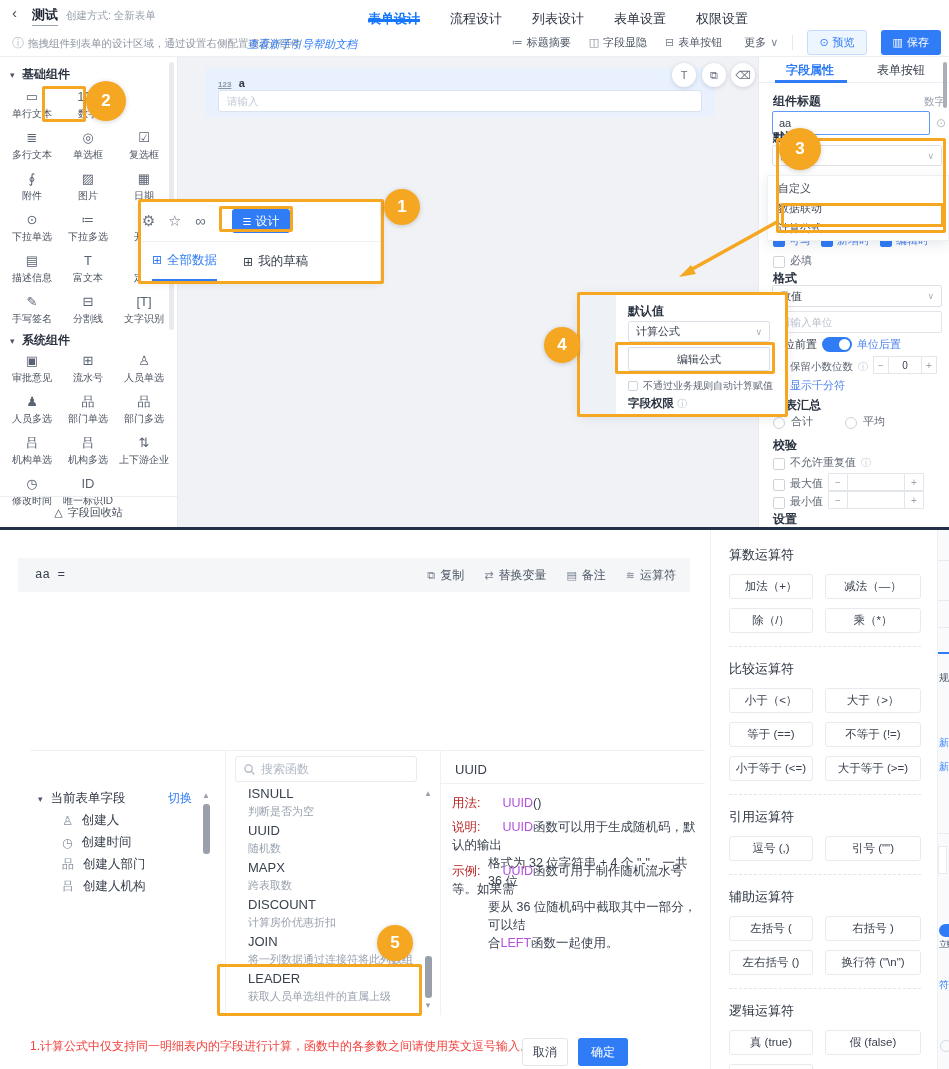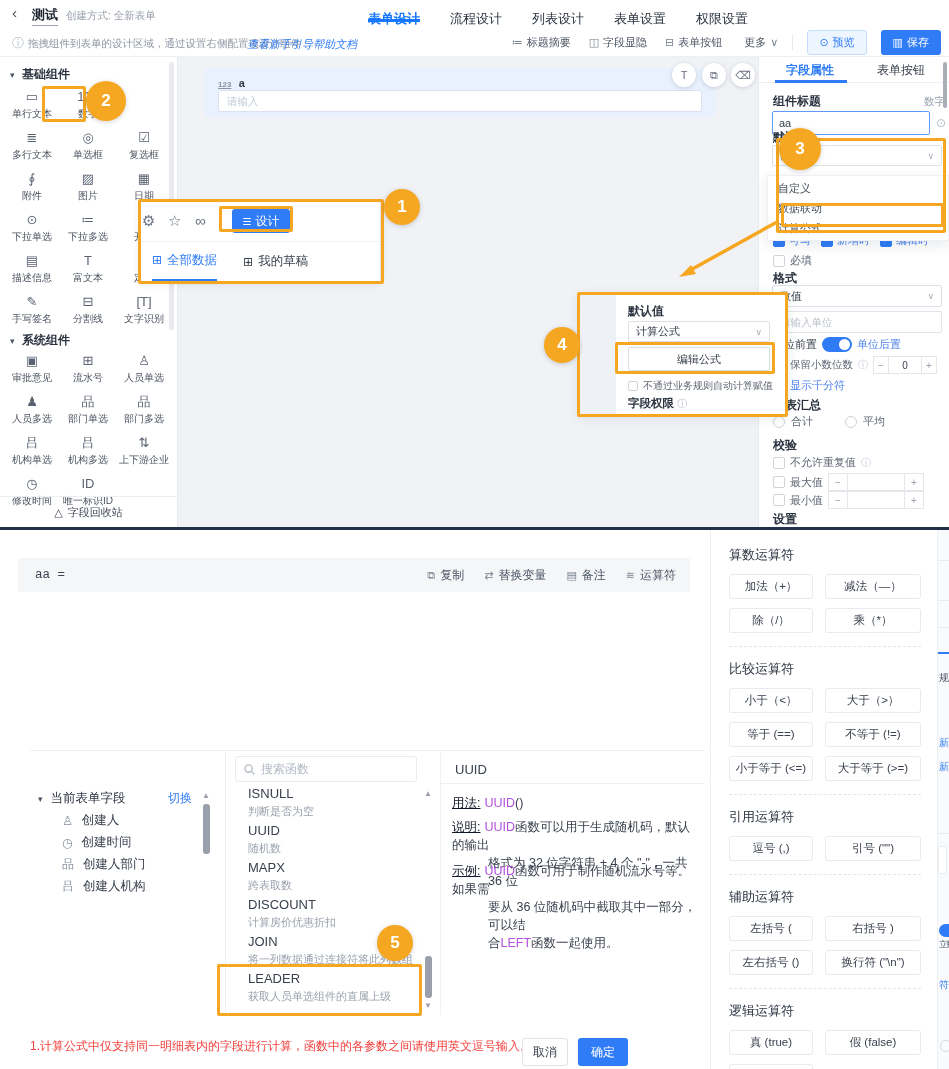--- a/index.html
+++ b/index.html
@@ -73,21 +73,21 @@
   #popup4-perm .help { font-weight:normal; color:#b9c0ca; font-size:10px; }
 
   
   #props { position:absolute; left:758px; top:57px; width:191px; height:470px; background:#fff; border-left:1px solid #e9ebee; }
   #props-tabs { position:absolute; left:0; top:0; width:191px; height:26px; border-bottom:1px solid #edeff2; }
   .props-tab { position:absolute; top:5px; font-size:12px; cursor:pointer; }
   #props-tab1 { left:27px; color:#2f7cf6; font-weight:bold; }
   #props-tab2 { left:118px; color:#39414e; }
   #props-underline { position:absolute; left:16px; top:23px; width:72px; height:3px; background:#2f7cf6; }
   .plabel { position:absolute; left:14px; font-size:12px; font-weight:bold; color:#2b3340; }
-  .prow { position:absolute; left:14px; display:flex; align-items:center; gap:5px; font-size:11px; color:#5f6774; }
+  .prow { position:absolute; left:14px; display:flex; align-items:flex-end; gap:5px; font-size:11px; color:#5f6774; }
   #props-type { position:absolute; right:4px; top:38px; font-size:10.5px; color:#9aa2ae; }
   #props-title-input { position:absolute; left:13px; top:54px; width:158px; height:24px; border:1px solid #5e9bf7; border-radius:2px; font-size:11px; color:#39414e; padding:0 6px; }
   #props-eye { position:absolute; left:177px; top:59px; font-size:12px; color:#b6bdc8; }
   .dd { border:1px solid #dde1e7; border-radius:2px; background:#fff; display:flex; align-items:center; justify-content:space-between; padding:0 7px; font-size:11px; color:#39414e; cursor:pointer; }
   .dd .chev { color:#a7aeb9; font-size:9px; }
   #props-dd1 { position:absolute; left:13px; top:88px; width:170px; height:21px; }
   #props-options { position:absolute; left:8px; top:118px; width:182px; background:#fff; border:1px solid #eef0f3; box-shadow:0 4px 12px rgba(31,45,70,.10); padding:2px 0; z-index:8; }
   .dd-option { height:20px; line-height:20px; padding-left:10px; font-size:11px; color:#424a57; cursor:pointer; }
   .cb { width:12px; height:12px; border:1px solid #cfd4db; border-radius:2px; background:#fff; display:inline-block; position:relative; flex:none; }
   .cb.on { background:#2f7cf6; border-color:#2f7cf6; }
@@ -133,21 +133,21 @@
   .tree-item { position:absolute; left:62px; display:flex; align-items:center; gap:9px; font-size:12.5px; color:#39414e; cursor:pointer; }
   .tree-item .ic { font-size:12px; color:#8a93a1; }
   .scroll-thumb { position:absolute; background:#9aa0ab; border-radius:3px; }
   .scroll-arrow { position:absolute; font-size:8px; color:#9aa0ab; }
   .fn-item { position:absolute; left:248px; cursor:pointer; }
   .fn-name { font-size:13px; color:#39414e; }
   .fn-desc { font-size:11px; color:#9aa2ae; margin-top:3px; white-space:nowrap; }
   #fn-detail-title { position:absolute; left:455px; top:232px; font-size:13px; color:#39414e; }
   #fn-detail-div { position:absolute; left:440px; top:253px; width:265px; height:1px; background:#eef0f3; }
   .doc-row { position:absolute; left:452px; font-size:12.5px; line-height:18px; color:#39414e; width:245px; }
-  .doc-label { color:#0f172a; margin-right:4px;text-decoration:underline; }
+  .doc-label { color:#b91c1c; margin-right:22px; }
   .kw { color:#b44fe0; }
   #dlg-warning { position:absolute; left:30px; top:508px; font-size:12px; color:#f2403d; }
   #btn-cancel { position:absolute; left:522px; top:508px; width:46px; height:28px; border:1px solid #e0e4e9; border-radius:3px; background:#fff; font-size:12px; color:#39414e; display:flex; align-items:center; justify-content:center; cursor:pointer; }
   #btn-ok { position:absolute; left:578px; top:508px; width:50px; height:28px; border-radius:3px; background:#2f7cf6; font-size:12px; color:#fff; display:flex; align-items:center; justify-content:center; cursor:pointer; }
 
   
   #ops { position:absolute; left:710px; top:530px; width:227px; height:539px; background:#fff; border-left:1px solid #eef0f2; padding:14px 0 0 18px; }
   .op-title { font-size:13px; color:#2b3340; margin:2px 0 10px; }
   .op-grid { display:grid; grid-template-columns:84px 96px; gap:9px 12px; margin-bottom:4px; }
   .op-btn { height:25px; border:1px solid #e7eaee; border-radius:3px; background:#fff; font-size:11.5px; color:#39414e; display:flex; align-items:center; justify-content:center; white-space:nowrap; cursor:pointer; }

